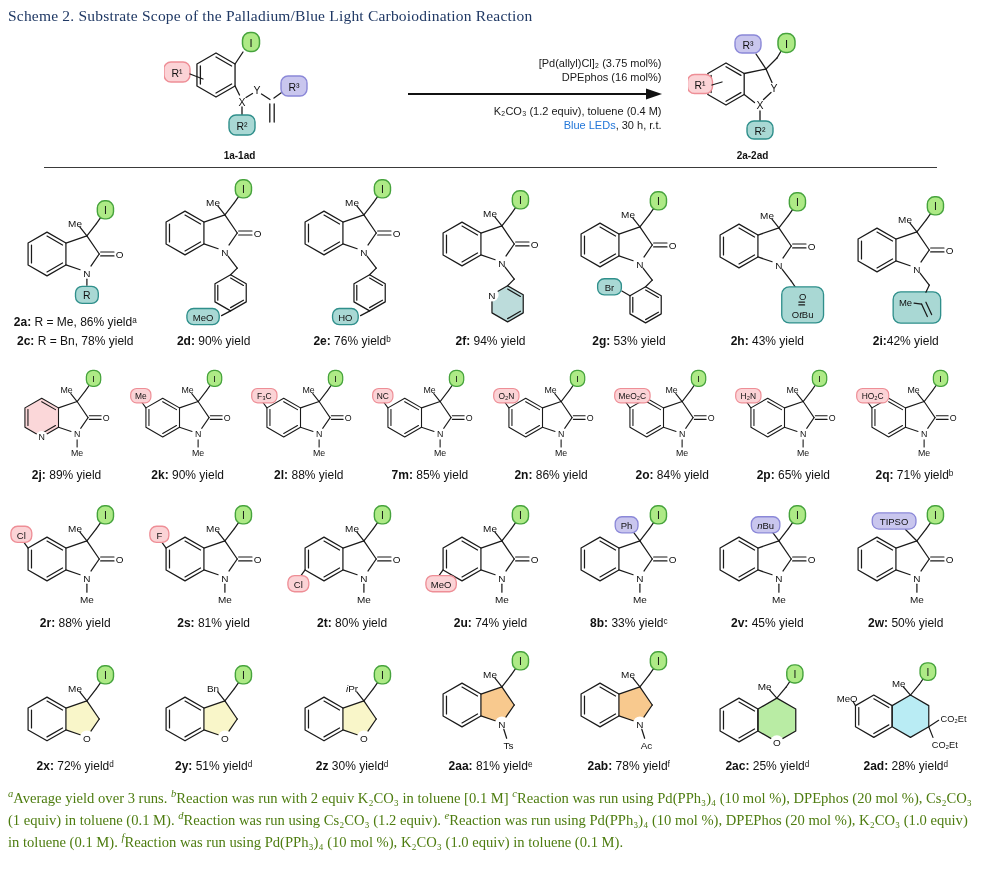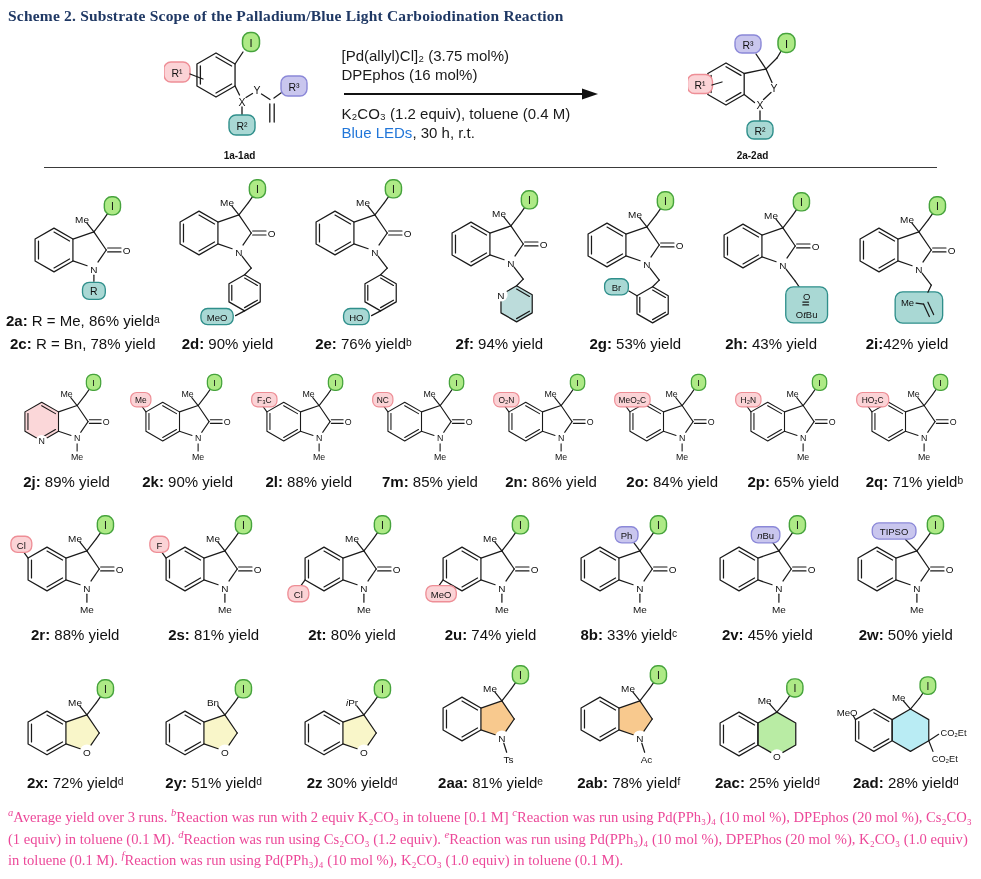--- a/index.html
+++ b/index.html
@@ -1,34 +1,34 @@
 <!DOCTYPE html>
 <html><head>
 <meta charset="utf-8">
 <style>
   html,body{margin:0;padding:0;}
   body{width:981px;height:879px;background:#fff;font-family:"Liberation Sans",sans-serif;position:relative;overflow:hidden;}
-  .title{font-family:"Liberation Serif",serif;font-weight:bold;font-size:15.5px;color:#1f3864;padding:7px 8px 0 8px;letter-spacing:0.2px;}
+  .title{font-family:"Liberation Serif",serif;font-weight:normal;font-size:15.5px;color:#1f3864;padding:7px 8px 0 8px;letter-spacing:0.2px;}
   .scheme{display:flex;align-items:center;justify-content:center;gap:26px;margin-top:4px;height:130px;}
   .mol{display:flex;flex-direction:column;align-items:center;}
   .mlabel{font-weight:bold;font-size:10px;margin-top:1px;color:#111;}
-  .conds{display:flex;flex-direction:column;align-items:flex-start;font-size:15px;color:#1a1a1a;width:320px;}
+  .conds{display:flex;flex-direction:column;align-items:flex-end;font-size:11px;color:#1a1a1a;width:320px;}
   .cond-line{margin:1px 0;white-space:nowrap;}
   .arrow{margin:3px 0;}
   .blue{color:#2176d9;font-weight:normal;}
   .rule{border:none;border-top:1.5px solid #3a3a3a;margin:8px 44px 0 44px;}
   .grid{display:grid;padding:0 6px;align-items:end;}
   .row1{grid-template-columns:repeat(7,1fr);margin-top:8px;}
   .row2{grid-template-columns:repeat(8,1fr);margin-top:16px;}
   .row3{grid-template-columns:repeat(7,1fr);margin-top:18px;}
   .row4{grid-template-columns:repeat(7,1fr);margin-top:16px;}
   .cell{display:flex;flex-direction:column;align-items:center;justify-content:flex-end;}
-  .clabel{font-size:15px;text-align:center;line-height:1.55;white-space:nowrap;color:#111;margin-top:4px;}
+  .clabel{font-size:12px;text-align:center;line-height:1.55;white-space:nowrap;color:#111;margin-top:4px;}
   .clabel b{font-weight:bold;}
-  .footnote{font-family:"Liberation Serif",serif;font-size:14.6px;line-height:1.42;color:#ec4899;margin:12px 8px 0 8px;}
+  .footnote{font-family:"Liberation Serif",serif;font-size:14.6px;line-height:1.42;color:#4d7c0f;margin:12px 8px 0 8px;}
   .footnote sup{font-size:0.72em;}
   svg text{font-family:"Liberation Sans",sans-serif;}
 </style>
 </head>
 <body>
 
 <div class="title">Scheme 2. Substrate Scope of the Palladium/Blue Light Carboiodination Reaction</div>
 
 <div class="scheme">
   <div class="mol">

